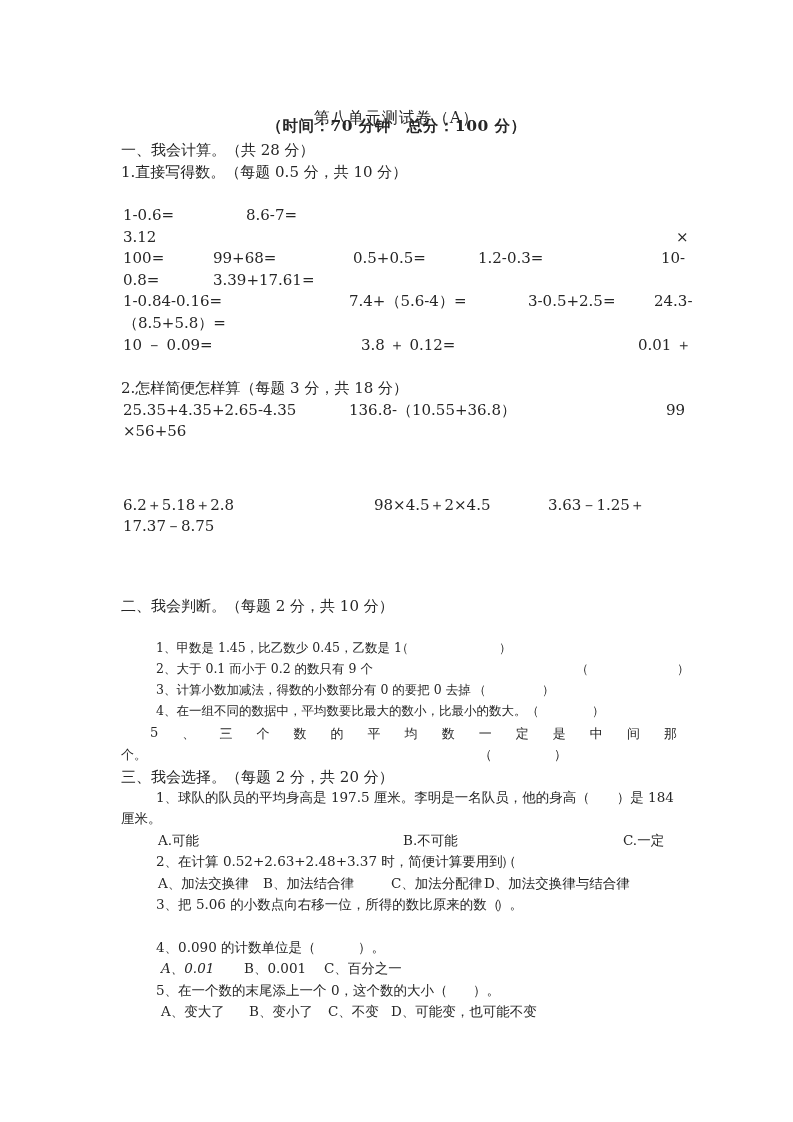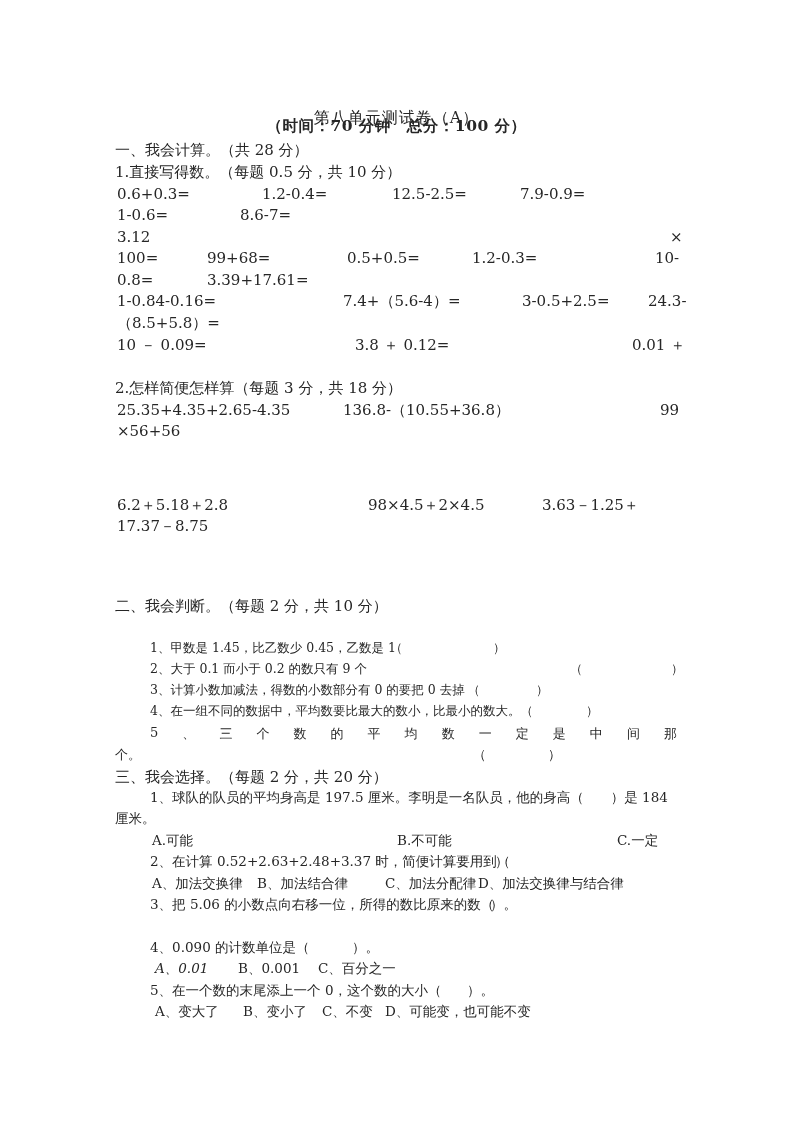--- a/index.html
+++ b/index.html
@@ -38,21 +38,21 @@
   }
   .doc-body {
     position: absolute;
     top: 0;
     left: 0;
     width: 793px;
     height: 1122px;
   }
   .line {
     position: absolute;
-    left: 0;
+    left: 6px;
     width: 645px;
     height: 20px;
     white-space: pre;
   }
   .line .seg {
     position: absolute;
     top: 0;
     white-space: pre;
   }
   .line.justify {
@@ -66,21 +66,20 @@
 </style>
 </head>
 <body>
 
 <div class="page">
   <div class="title">第八单元测试卷（A）</div>
   <div class="subtitle">（时间：70 分钟　总分：100 分）</div>
   <div class="doc-body" id="doc-body">
       <div class="line" style="top: 141px; font-size: 15px;"><span class="seg" style="left: 115px;">一、我会计算。（共 28 分）</span></div>
       <div class="line" style="top: 163px; font-size: 15px;"><span class="seg" style="left: 115px;">1.直接写得数。（每题 0.5 分，共 10 分）</span></div>
-      <div class="line" style="top: 185px; font-size: 15px;"><span class="seg" style="left: 117px;">0.6+0.3=</span><span class="seg" style="left: 262px;">1.2-0.4=</span><span class="seg" style="left: 392px;">12.5-2.5=</span><span class="seg" style="left: 520px;">7.9-0.9=</span></div>
       <div class="line" style="top: 206px; font-size: 15px;"><span class="seg" style="left: 117px;">1-0.6=</span><span class="seg" style="left: 240px;">8.6-7=</span></div>
       <div class="line" style="top: 228px; font-size: 15px;"><span class="seg" style="left: 117px;">3.12</span><span class="seg" style="left: 670px;">×</span></div>
       <div class="line" style="top: 249px; font-size: 15px;"><span class="seg" style="left: 117px;">100=</span><span class="seg" style="left: 207px;">99+68=</span><span class="seg" style="left: 347px;">0.5+0.5=</span><span class="seg" style="left: 472px;">1.2-0.3=</span><span class="seg" style="left: 655px;">10-</span></div>
       <div class="line" style="top: 271px; font-size: 15px;"><span class="seg" style="left: 117px;">0.8=</span><span class="seg" style="left: 207px;">3.39+17.61=</span></div>
       <div class="line" style="top: 292px; font-size: 15px;"><span class="seg" style="left: 117px;">1-0.84-0.16=</span><span class="seg" style="left: 343px;">7.4+（5.6-4）=</span><span class="seg" style="left: 522px;">3-0.5+2.5=</span><span class="seg" style="left: 648px;">24.3-</span></div>
       <div class="line" style="top: 314px; font-size: 15px;"><span class="seg" style="left: 117px;">（8.5+5.8）=</span></div>
       <div class="line" style="top: 336px; font-size: 15px;"><span class="seg" style="left: 117px;">10 － 0.09=</span><span class="seg" style="left: 355px;">3.8 ＋ 0.12=</span><span class="seg" style="left: 632px;">0.01 ＋</span></div>
       <div class="line" style="top: 379px; font-size: 15px;"><span class="seg" style="left: 115px;">2.怎样简便怎样算（每题 3 分，共 18 分）</span></div>
       <div class="line" style="top: 401px; font-size: 15px;"><span class="seg" style="left: 117px;">25.35+4.35+2.65-4.35</span><span class="seg" style="left: 343px;">136.8-（10.55+36.8）</span><span class="seg" style="left: 660px;">99</span></div>
       <div class="line" style="top: 422px; font-size: 15px;"><span class="seg" style="left: 117px;">×56+56</span></div>

